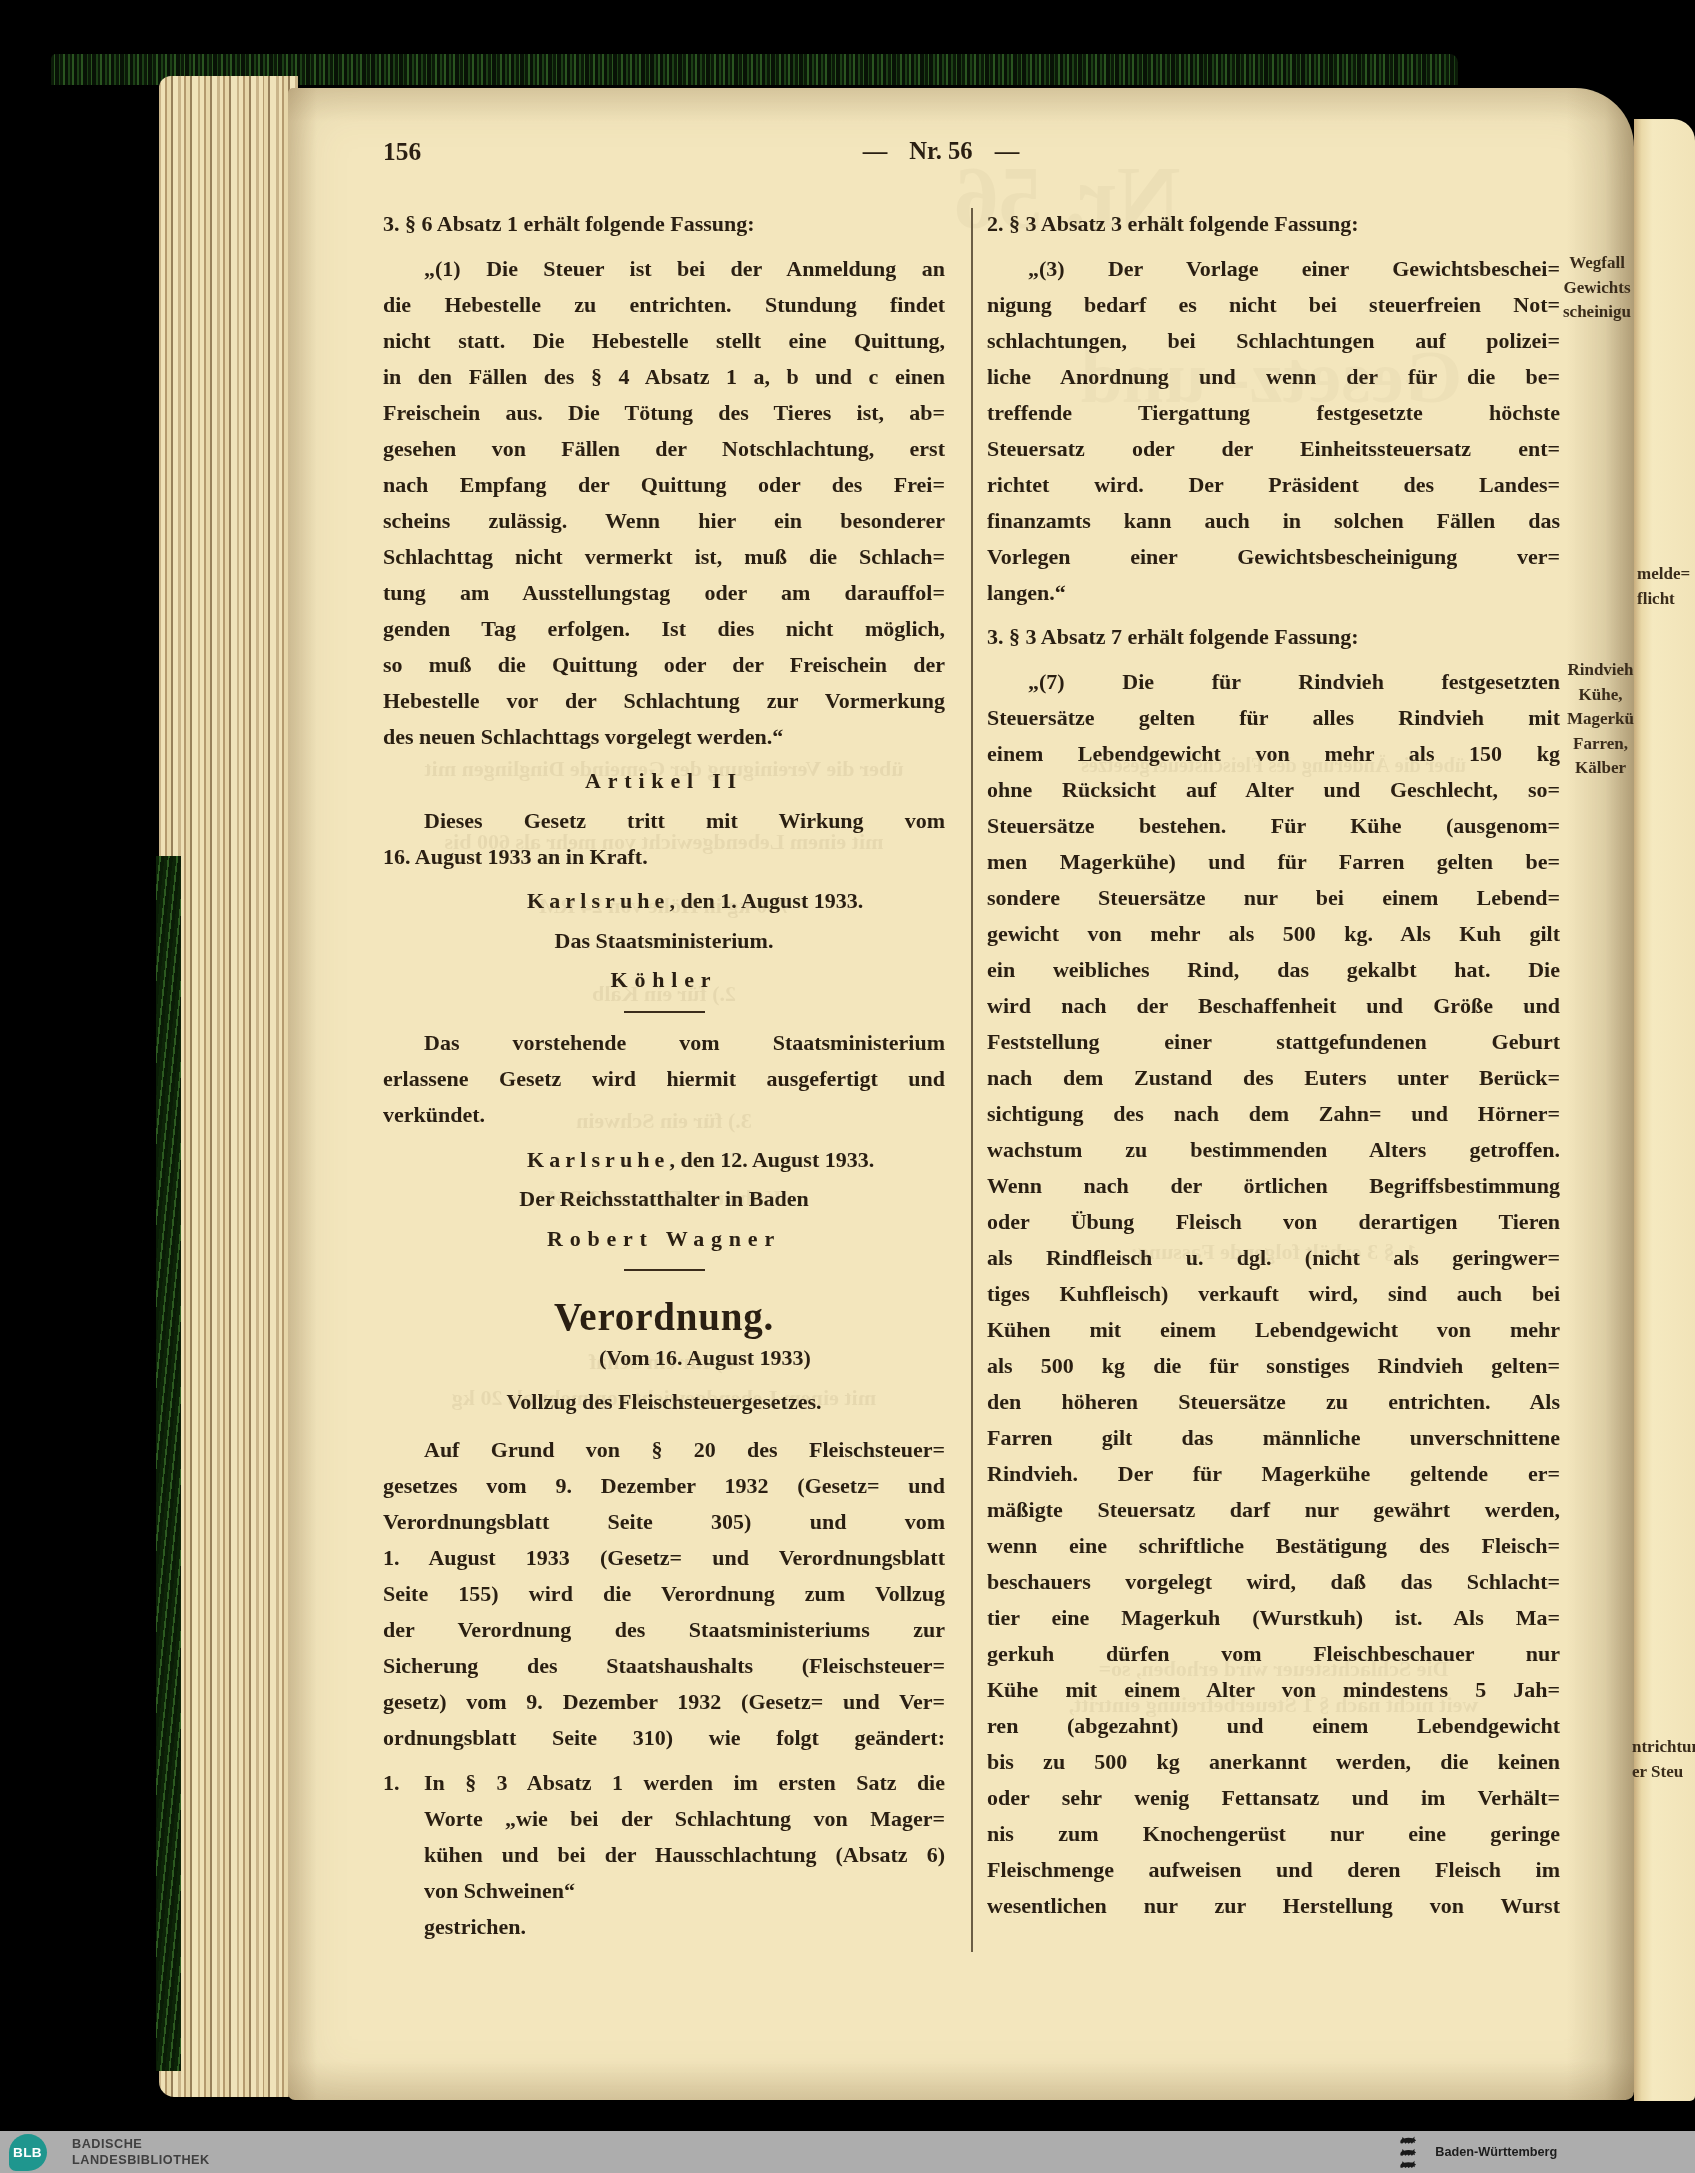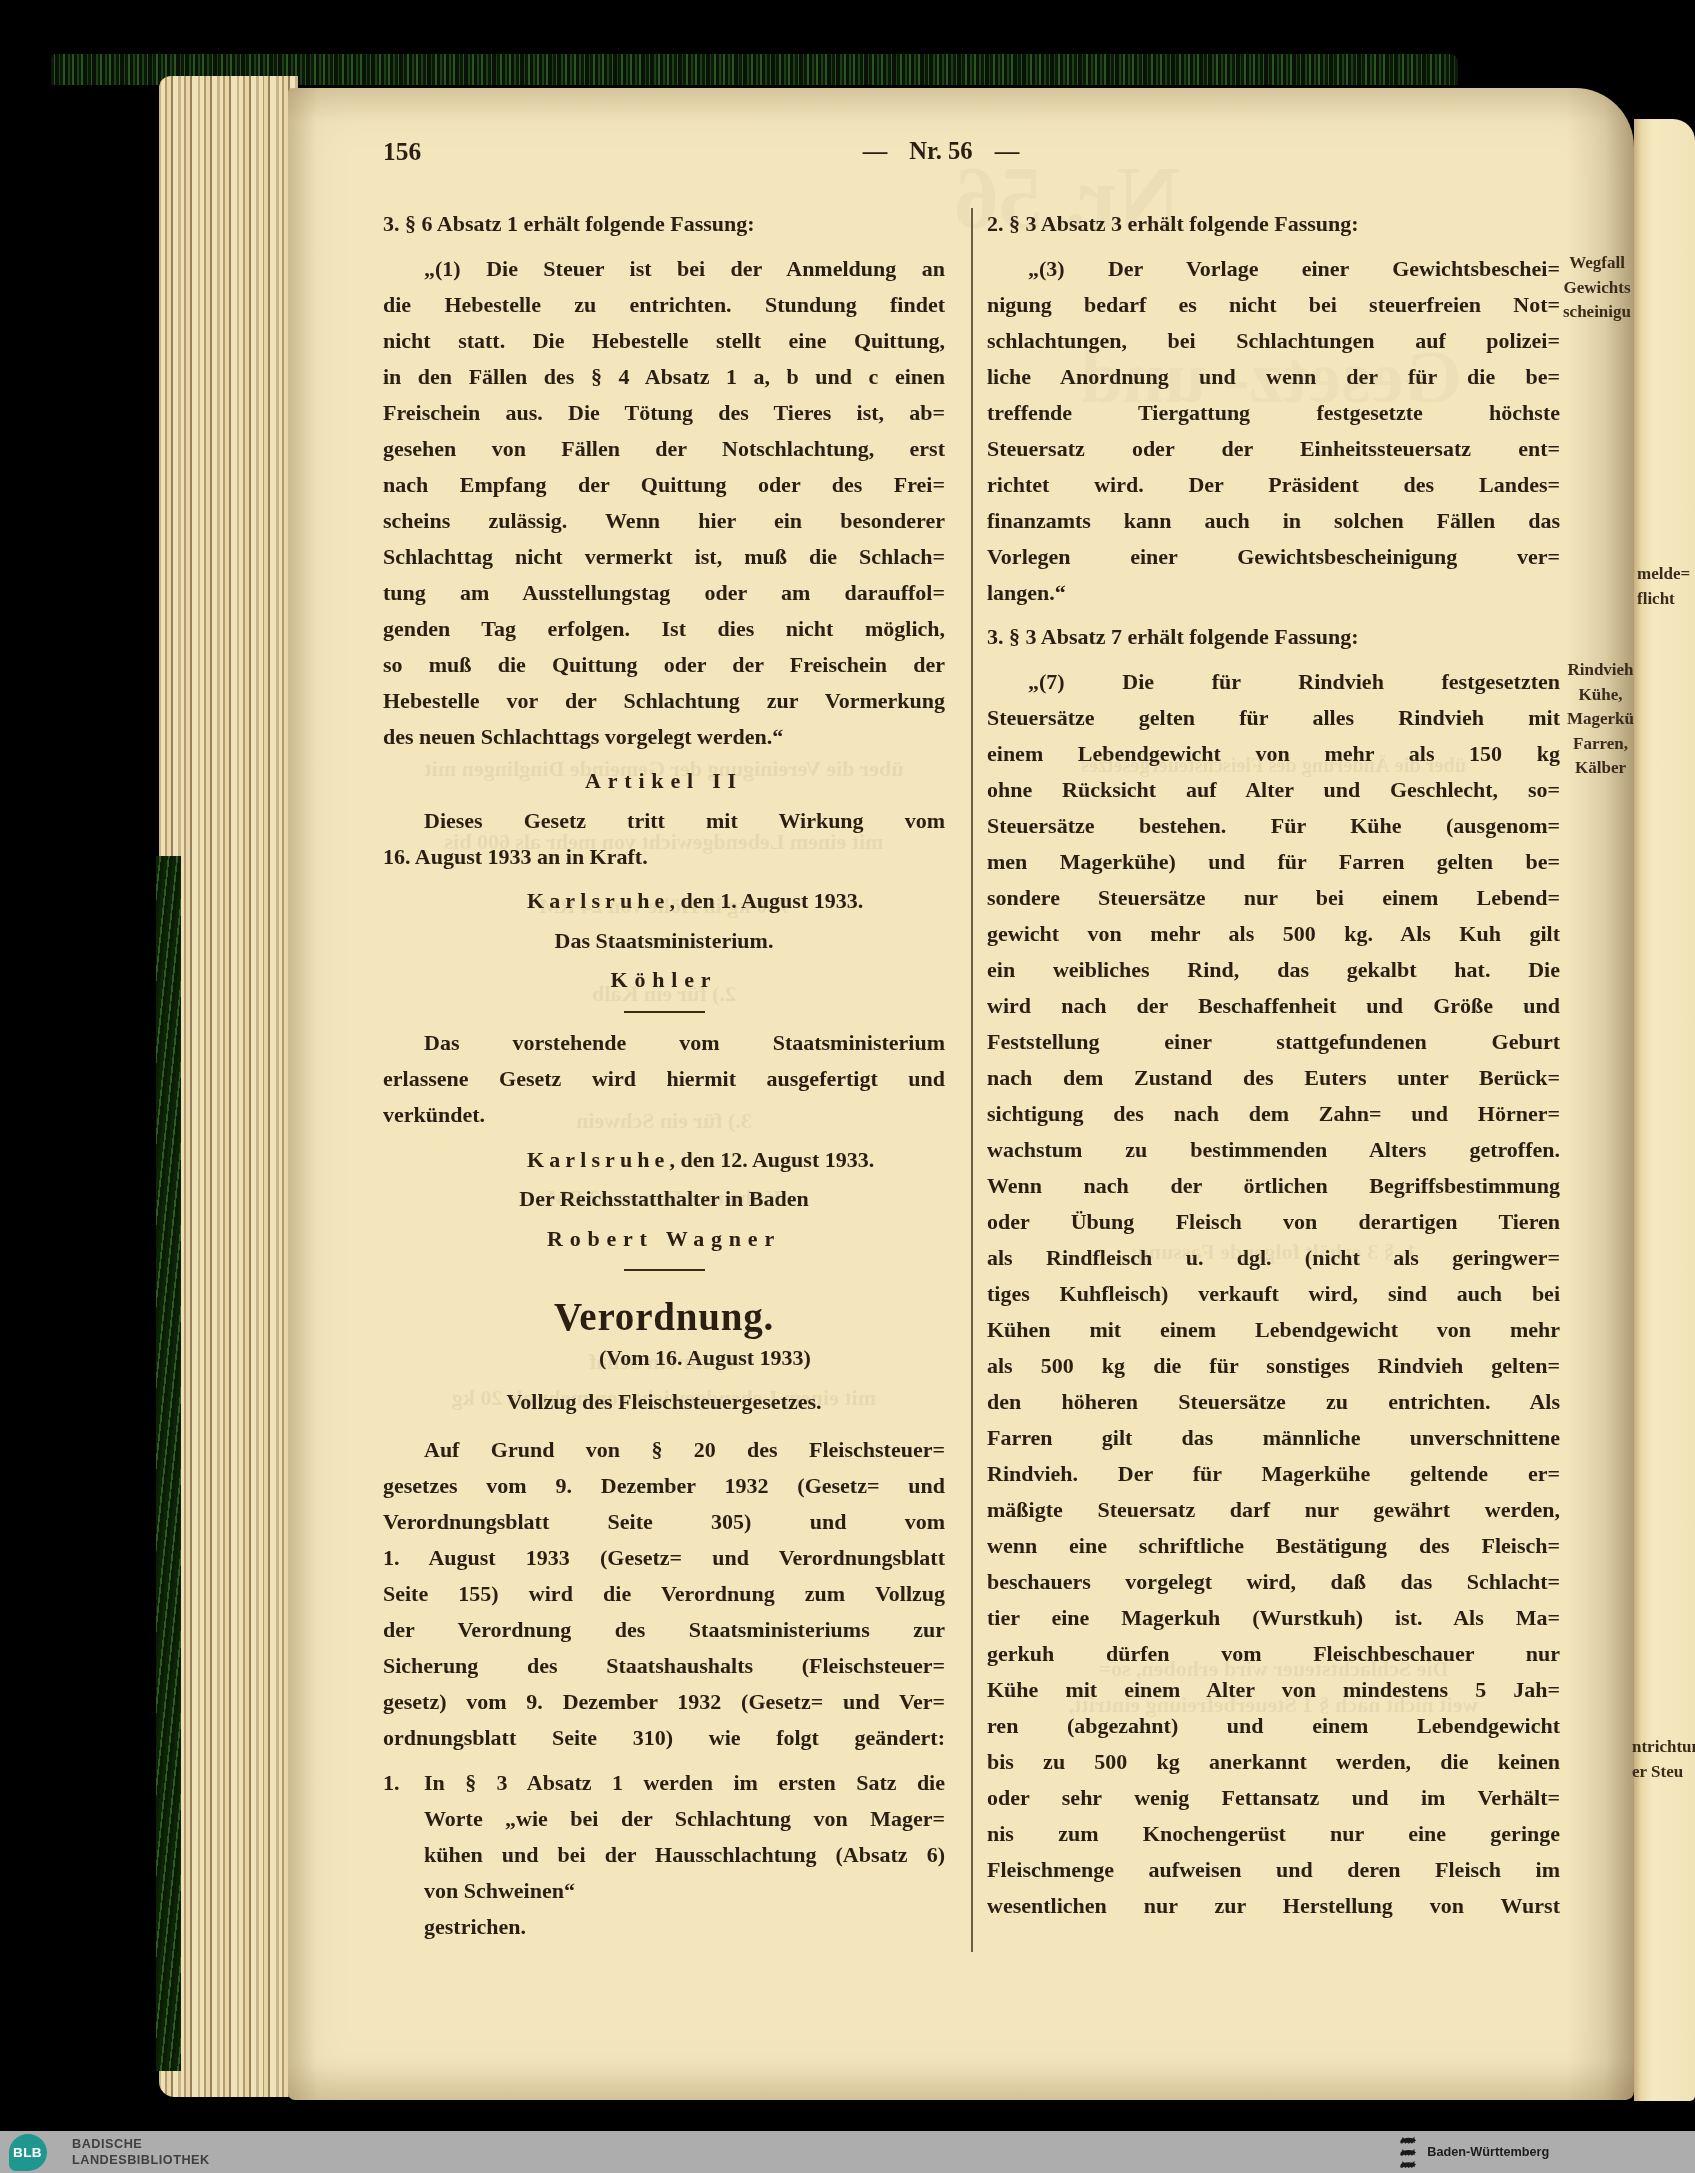--- a/index.html
+++ b/index.html
@@ -56,21 +56,21 @@
   .np-note{position:absolute;font-size:17px;line-height:25.4px;font-weight:700;color:#3a2c1b;}
 
   
   .ghost{position:absolute;font-weight:700;color:#7d6a40;transform:scaleX(-1);text-align:center;pointer-events:none;}
 
   
   .bar{position:absolute;left:0;top:2131px;width:1695px;height:42px;background:#adadad;font-family:"Liberation Sans",sans-serif;}
   .blb-logo{position:absolute;left:8.5px;top:2.5px;width:38px;height:37px;background:#1f968e;border-radius:50% 50% 50% 6.8px;
     color:#fff;font-size:13.6px;font-weight:700;display:flex;align-items:center;justify-content:center;letter-spacing:0.4px;}
   .blb-name{position:absolute;left:72px;top:5.1px;font-weight:700;font-size:12.7px;line-height:16px;color:#404040;letter-spacing:0.5px;}
-  .bw{position:absolute;left:1398px;top:0;height:42px;display:flex;align-items:center;gap:9px;color:#1d1d1d;font-size:12.7px;font-weight:600;}
+  .bw{position:absolute;left:1398px;top:0;height:42px;display:flex;align-items:center;gap:17px;color:#1d1d1d;font-size:12.7px;font-weight:600;}
   .lions{display:block;}
 </style>
 </head>
 <body>
 
 <div class="scene">
   <div class="top-edge"></div>
   <div class="left-stack"></div>
   <div class="green-sliver"></div>
 

